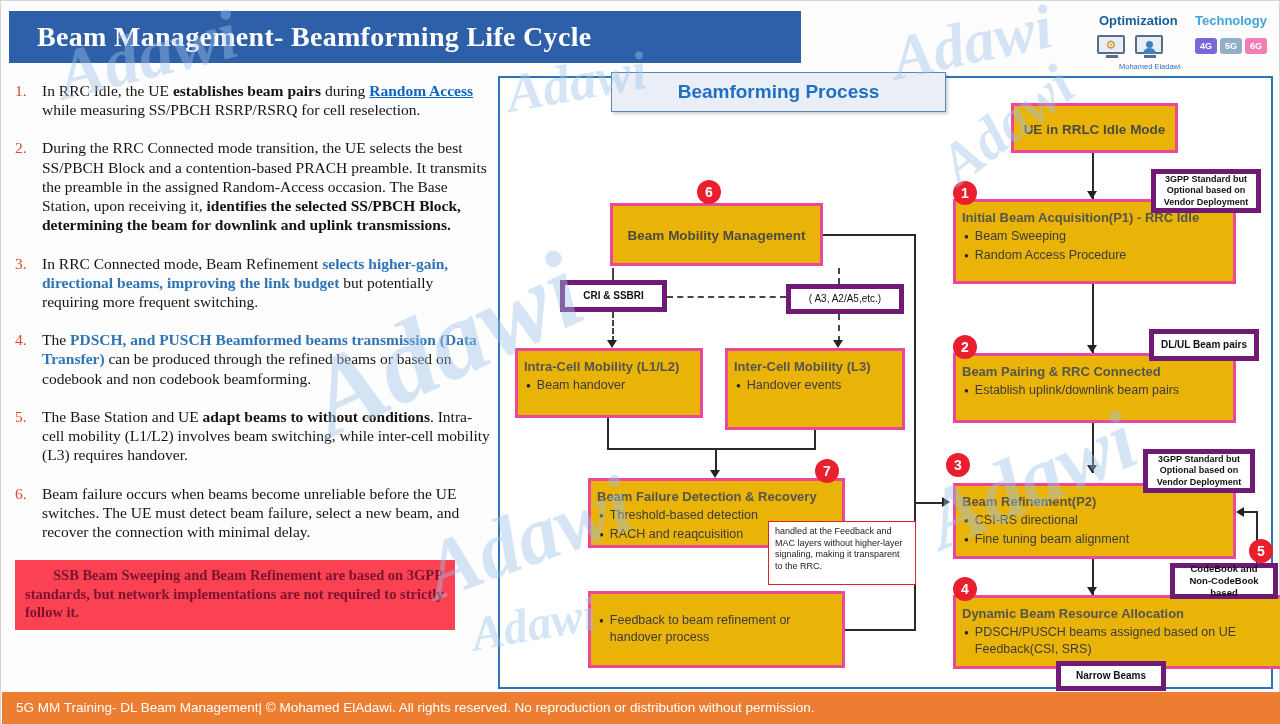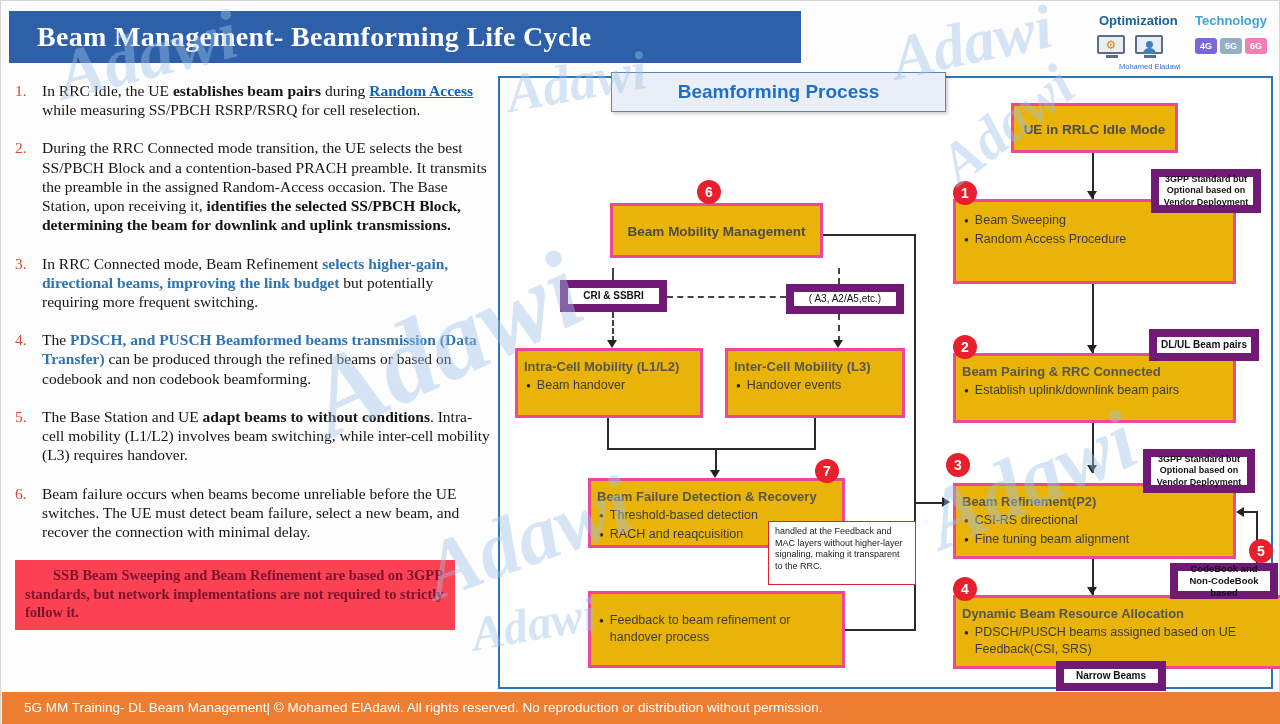--- a/index.html
+++ b/index.html
@@ -41,40 +41,40 @@
   .flowchart{position:absolute;left:497px;top:75px;width:775px;height:613px;border:2px solid #2e75b6;background:#fff}
   .flow-title{position:absolute;left:111px;top:-6px;width:335px;height:40px;background:#eaeff7;border:1px solid #5b87b8;
     display:flex;align-items:center;justify-content:center;color:#1f6fc4;font-size:19px;font-weight:bold;z-index:7;box-shadow:2px 2px 3px rgba(0,0,0,.18)}
   .fbox{position:absolute;background:#eab308;border:3px solid #ec4899;padding:8px 6px 6px;z-index:3}
   .fbox-title{font-weight:bold;color:#56564a;font-size:13px;margin-bottom:3px}
   .fbox-center{display:flex;align-items:center;justify-content:center;text-align:center;font-weight:bold;color:#4d4d3f;font-size:13.5px}
   .bullet-line{display:flex;align-items:flex-start;color:#3c3c3c;font-size:12.5px;line-height:1.35;margin-top:2px}
   .bdot{font-size:8px;margin:4px 6px 0 2px;color:#222;flex-shrink:0}
   .numc{position:absolute;width:24px;height:24px;border-radius:50%;background:#ea1f2e;color:#fff;font-weight:bold;font-size:14px;
     display:flex;align-items:center;justify-content:center;z-index:7}
-  .callout{position:absolute;background:#fff;border:8px solid #701a75;display:flex;align-items:center;justify-content:center;
+  .callout{position:absolute;background:#fff;border:5px solid #701a75;display:flex;align-items:center;justify-content:center;
     text-align:center;font-weight:bold;color:#111;z-index:6;padding:2px 4px;font-size:9px;line-height:1.25}
   .callout-md{font-size:10px}
   .callout-sm{font-size:9.5px}
   .callout-light{font-weight:normal;font-size:10px}
   .phy-note{position:absolute;background:#fff;border:1.5px solid #dd2230;z-index:8;padding:4px 6px;font-size:9px;line-height:1.3;color:#222;text-align:left}
   .ln{position:absolute;background:#2a2a2a;z-index:2}
   .lnd-v{position:absolute;border-left:2px dashed #444;width:0;z-index:2}
   .lnd-h{position:absolute;border-top:2px dashed #444;height:0;z-index:2}
   .ah-d{position:absolute;width:0;height:0;border-left:5px solid transparent;border-right:5px solid transparent;border-top:8px solid #222;z-index:4}
   .ah-r{position:absolute;width:0;height:0;border-top:5px solid transparent;border-bottom:5px solid transparent;border-left:8px solid #222;z-index:4}
   .ah-l{position:absolute;width:0;height:0;border-top:5px solid transparent;border-bottom:5px solid transparent;border-right:8px solid #222;z-index:4}
 
   
   .wm{position:absolute;font-family:"Liberation Serif",serif;font-style:italic;font-weight:bold;color:#9cc3e8;
     opacity:.42;z-index:12;pointer-events:none;white-space:nowrap}
 
   
   .footer{position:absolute;left:1px;top:691px;width:1278px;height:32px;background:#ed7d31;color:#fff;
-    font-size:13.5px;line-height:32px;padding-left:22px}
+    font-size:13.5px;line-height:32px;padding-left:14px}
 </style>
 </head>
 <body>
 
 <div class="page">
 
   <div class="header">
     <span>Beam Management- Beamforming Life Cycle</span>
   </div>
 
@@ -136,20 +136,21 @@
 
     <div class="fbox fbox-center" style="left:511px;top:25px;width:167px;height:50px">
       <span>UE in RRLC Idle Mode</span>
     </div>
 
     <div class="ln" style="left:592px;top:75px;width:2px;height:46px"></div>
     <div class="ah-d" style="left:587px;top:113px"></div>
 
     <div class="numc" style="left:453px;top:103px">1</div>
     <div class="fbox" style="left:453px;top:121px;width:283px;height:85px">
+      <div class="fbox-title">Initial Beam Acquisition(P1) - RRC Idle</div>
       <div>
           <div class="bullet-line">
             <span class="bdot">●</span>
             <span>Beam Sweeping</span>
           </div>
           <div class="bullet-line">
             <span class="bdot">●</span>
             <span>Random Access Procedure</span>
           </div>
         </div>
@@ -206,21 +207,21 @@
 
     <div class="ln" style="left:736px;top:552px;width:22px;height:2px"></div>
     <div class="ln" style="left:756px;top:433px;width:2px;height:121px"></div>
     <div class="ln" style="left:742px;top:433px;width:16px;height:2px"></div>
     <div class="ah-l" style="left:736px;top:429px"></div>
     <div class="numc" style="left:749px;top:461px">5</div>
     <div class="callout callout-sm" style="left:670px;top:485px;width:108px;height:36px">CodeBook and Non-CodeBook based</div>
     <div class="callout callout-md" style="left:556px;top:583px;width:110px;height:30px">Narrow Beams</div>
 
     <div class="numc" style="left:197px;top:102px">6</div>
-    <div class="fbox fbox-center" style="left:110px;top:125px;width:213px;height:55px">
+    <div class="fbox fbox-center" style="left:110px;top:125px;width:213px;height:63px">
       <span>Beam Mobility Management</span>
     </div>
 
     <div class="callout callout-md" style="left:60px;top:202px;width:107px;height:32px">CRI &amp; SSBRI</div>
     <div class="callout callout-light" style="left:286px;top:206px;width:118px;height:30px">( A3, A2/A5,etc.)</div>
 
     <div class="lnd-v" style="left:112px;top:190px;height:12px"></div>
     <div class="lnd-v" style="left:112px;top:234px;height:30px"></div>
     <div class="ah-d" style="left:107px;top:262px"></div>
     <div class="lnd-v" style="left:338px;top:190px;height:16px"></div>
@@ -230,21 +231,21 @@
 
     <div class="fbox" style="left:15px;top:270px;width:188px;height:70px">
       <div class="fbox-title">Intra-Cell Mobility (L1/L2)</div>
       <div>
           <div class="bullet-line">
             <span class="bdot">●</span>
             <span>Beam handover</span>
           </div>
         </div>
     </div>
-    <div class="fbox" style="left:225px;top:270px;width:180px;height:70px">
+    <div class="fbox" style="left:225px;top:270px;width:180px;height:82px">
       <div class="fbox-title">Inter-Cell Mobility (L3)</div>
       <div>
           <div class="bullet-line">
             <span class="bdot">●</span>
             <span>Handover events</span>
           </div>
         </div>
     </div>
 
     <div class="ln" style="left:107px;top:340px;width:2px;height:31px"></div>

